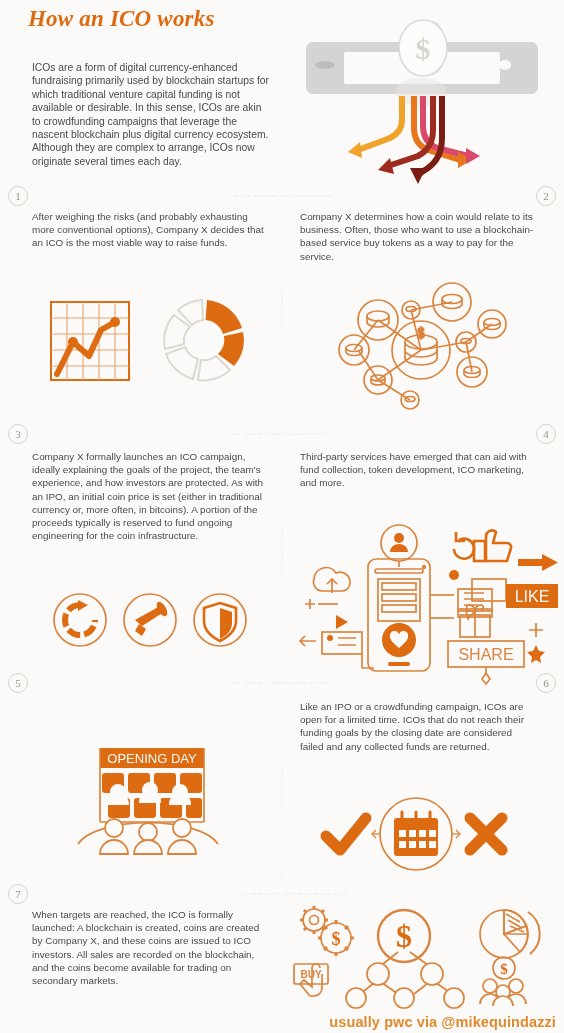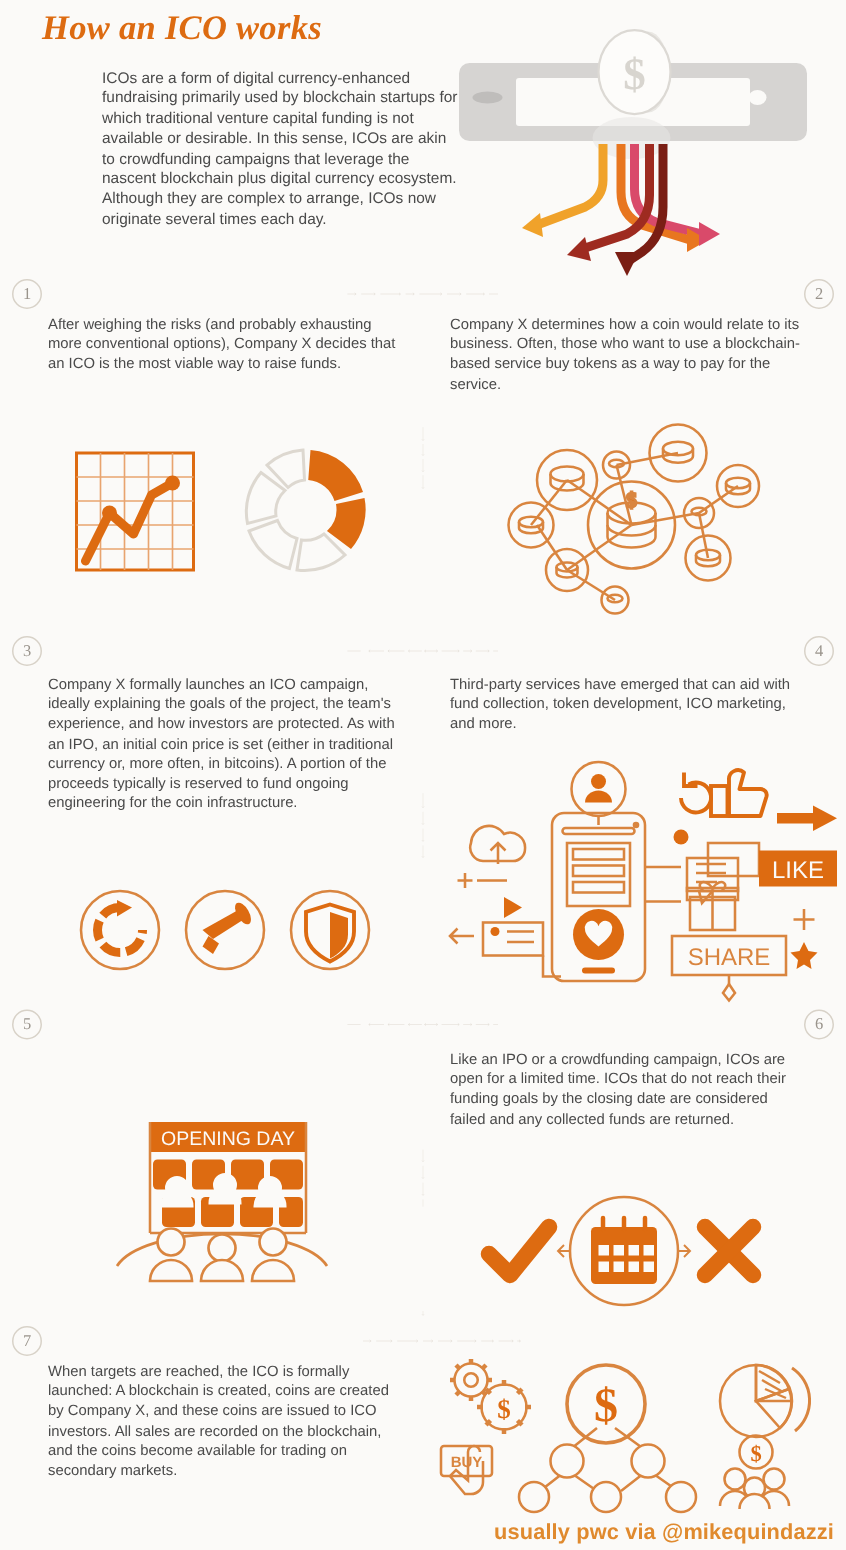--- a/index.html
+++ b/index.html
@@ -15,22 +15,22 @@
   
   .title {
     position: absolute; left: 28px; top: 6px;
     font-family: "Liberation Serif", serif;
     font-weight: bold; font-style: italic;
     font-size: 23px; color: #dd6b11;
     letter-spacing: .2px;
     text-align: center;
   }
   .intro {
-    position: absolute; left: 32px; top: 46px; width: 238px;
-    font-size: 10.3px; line-height: 13.4px; color: #4a4a4a; margin-left: 36px;
+    position: absolute; left: 32px; top: 61px; width: 238px;
+    font-size: 10.3px; line-height: 13.4px; color: #4a4a4a;
   }
 
   
   .hero { position: absolute; left: 292px; top: 8px; width: 264px; height: 175px; }
 
   
   .sep { position: absolute; left: 0; width: 564px; height: 22px; }
   .sep .num {
     position: absolute; top: 0; width: 20px; height: 20px; border-radius: 50%;
     border: 1.3px solid #d8d2c8; color: #9a948c;
@@ -276,21 +276,21 @@
     </svg>
   </div>
   <div class="ico" style="left:192px; top:592px">
     <svg width="56" height="56" viewBox="0 0 56 56">
       <circle cx="28" cy="28" r="26" class="orl" stroke-width="1.6"></circle>
       <path d="M28 11 L44 16 v13 c0 10 -8 16 -16 20 c-8 -4 -16 -10 -16 -20 V16 Z" fill="none" stroke="#dd6b11" stroke-width="2.6"></path>
       <path d="M28 16 L40 20 v11 c0 8 -6 13 -12 16 Z" class="orf"></path>
     </svg>
   </div>
 
-  <div class="ico" style="left:296px; top:504px">
+  <div class="ico" style="left:296px; top:521px">
     <svg width="262" height="162" viewBox="0 0 262 162">
 
       <rect x="72" y="38" width="62" height="112" rx="8" class="orl" stroke-width="1.8"></rect>
       <rect x="79" y="48" width="48" height="4" rx="2" class="orl"></rect>
       <circle cx="128" cy="46" r="2.2" fill="#d9853f"></circle>
       <rect x="82" y="58" width="42" height="42" class="orl" stroke-width="1.4"></rect>
       <rect x="86" y="62" width="34" height="7" class="orl" stroke-width="1.2"></rect>
       <rect x="86" y="73" width="34" height="7" class="orl" stroke-width="1.2"></rect>
       <rect x="86" y="84" width="34" height="7" class="orl" stroke-width="1.2"></rect>
       <circle cx="103" cy="119" r="17" class="orf"></circle>

